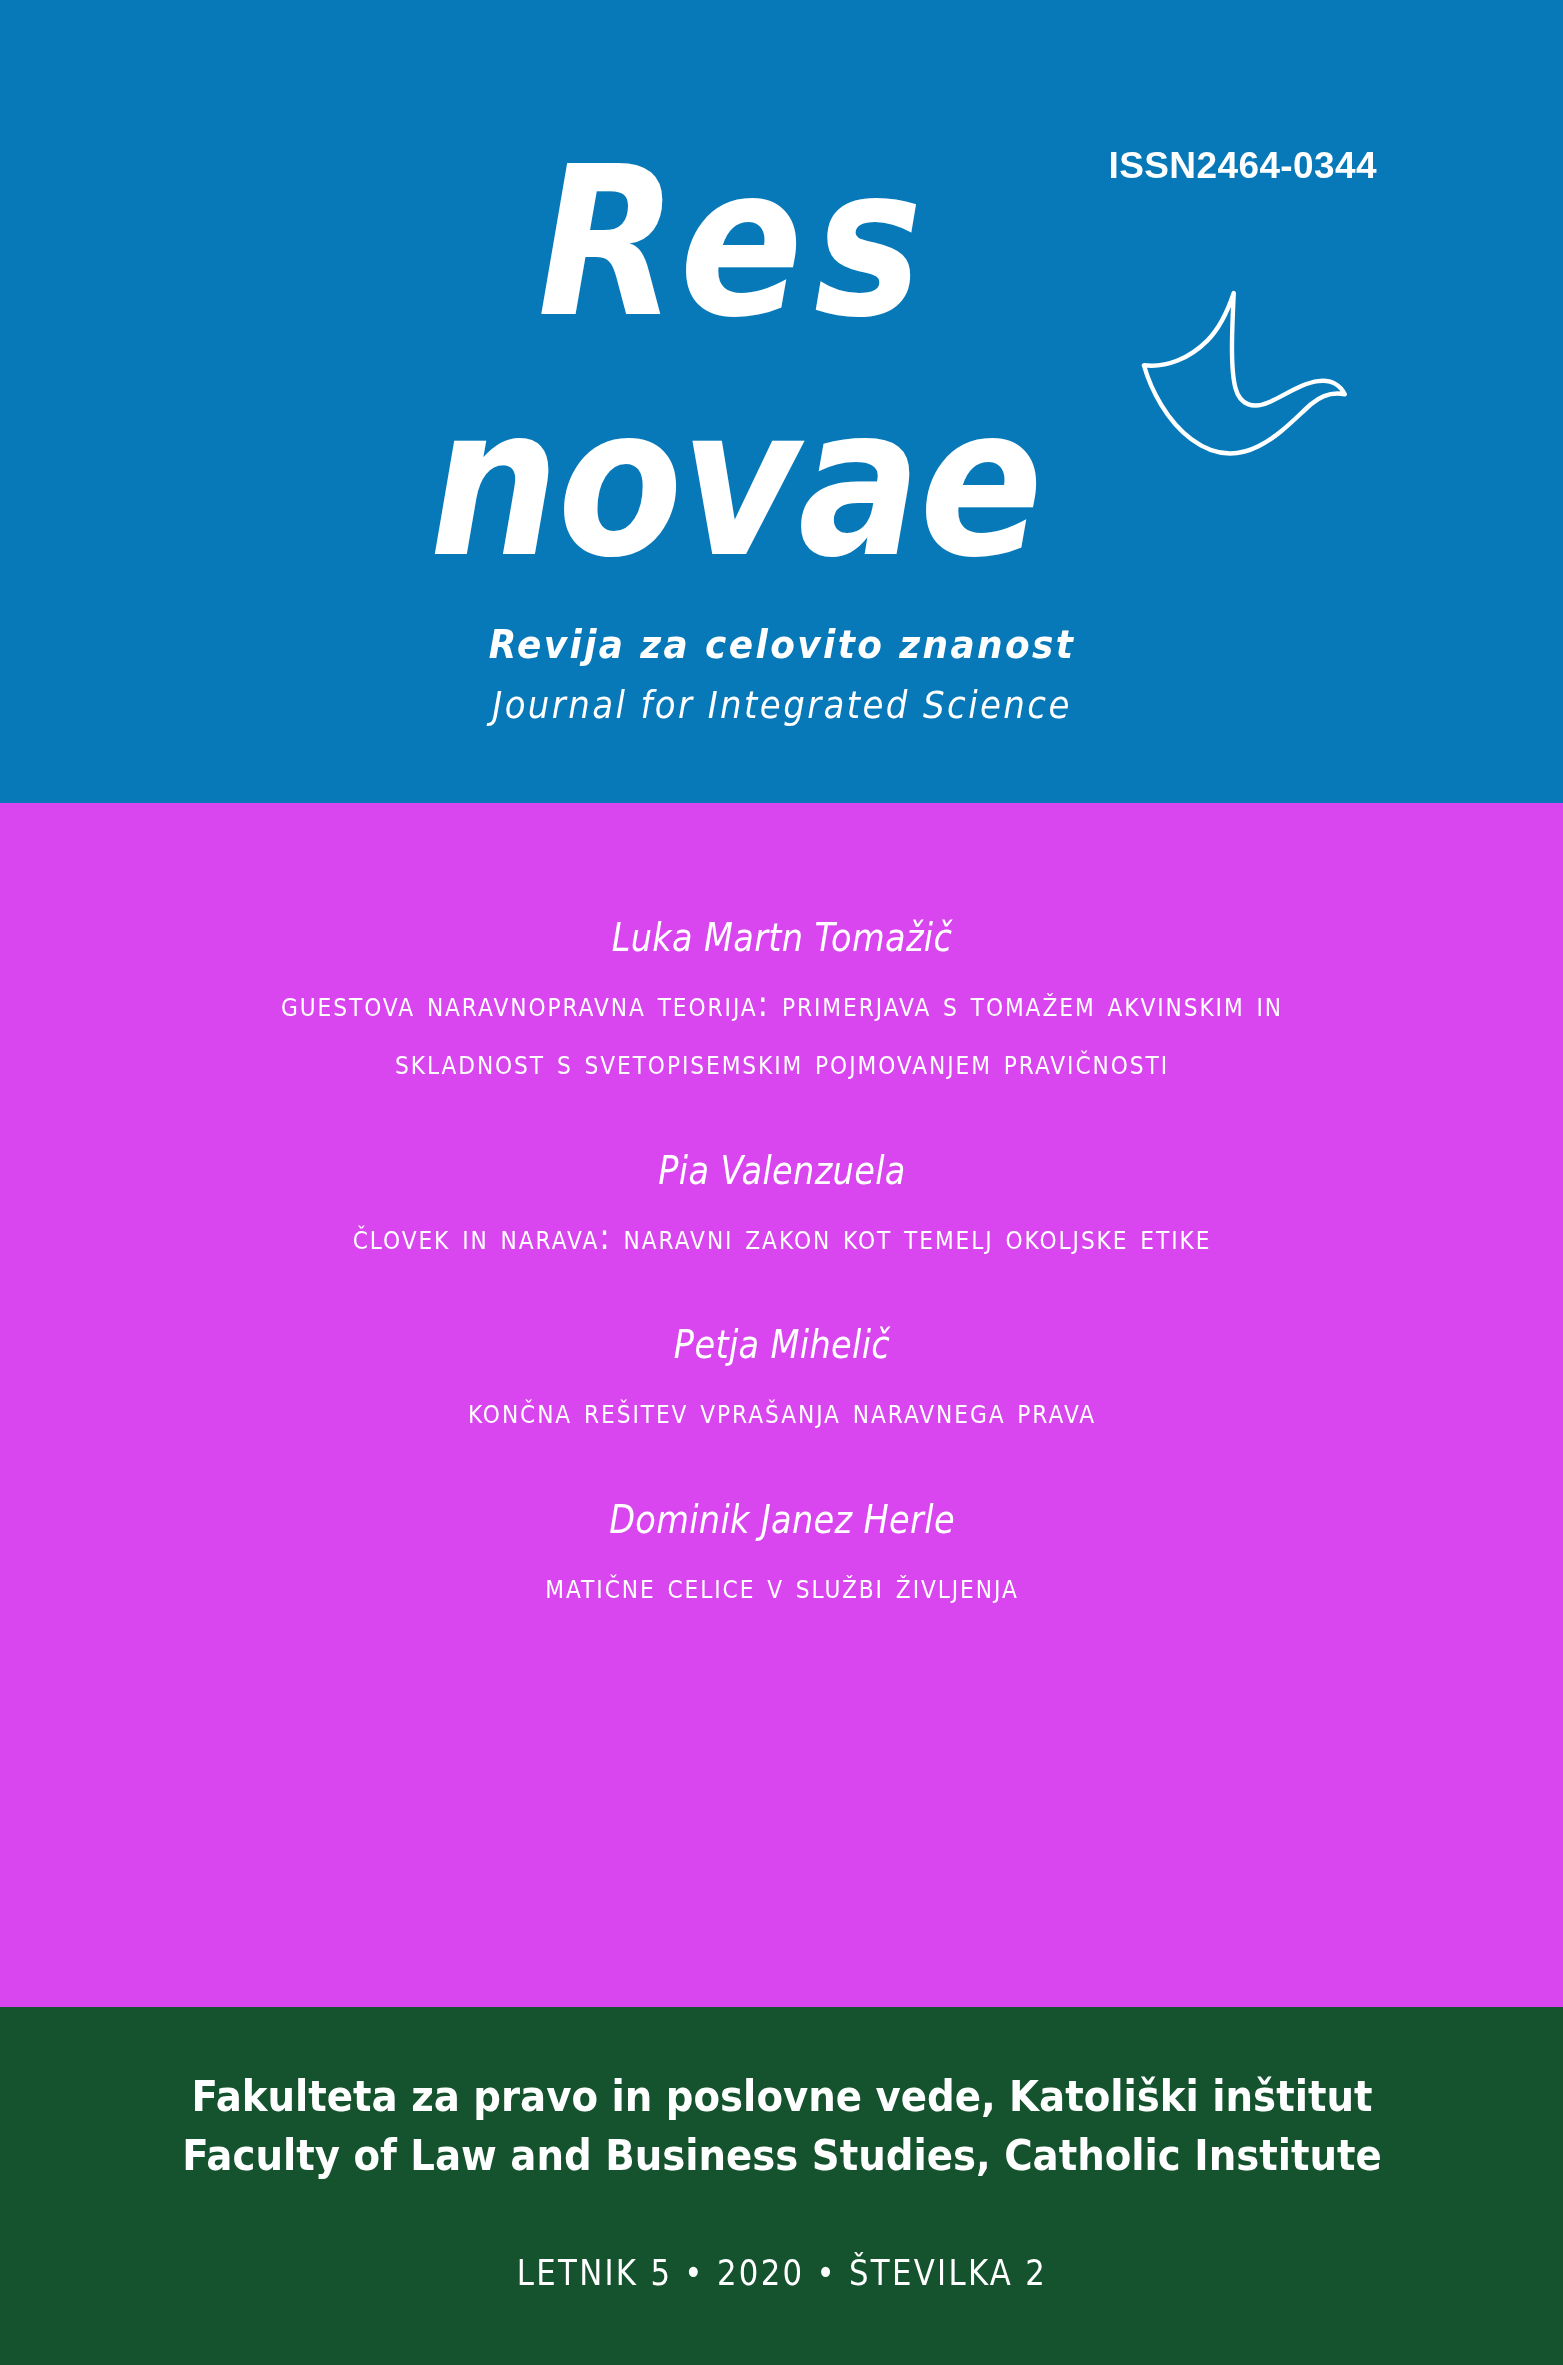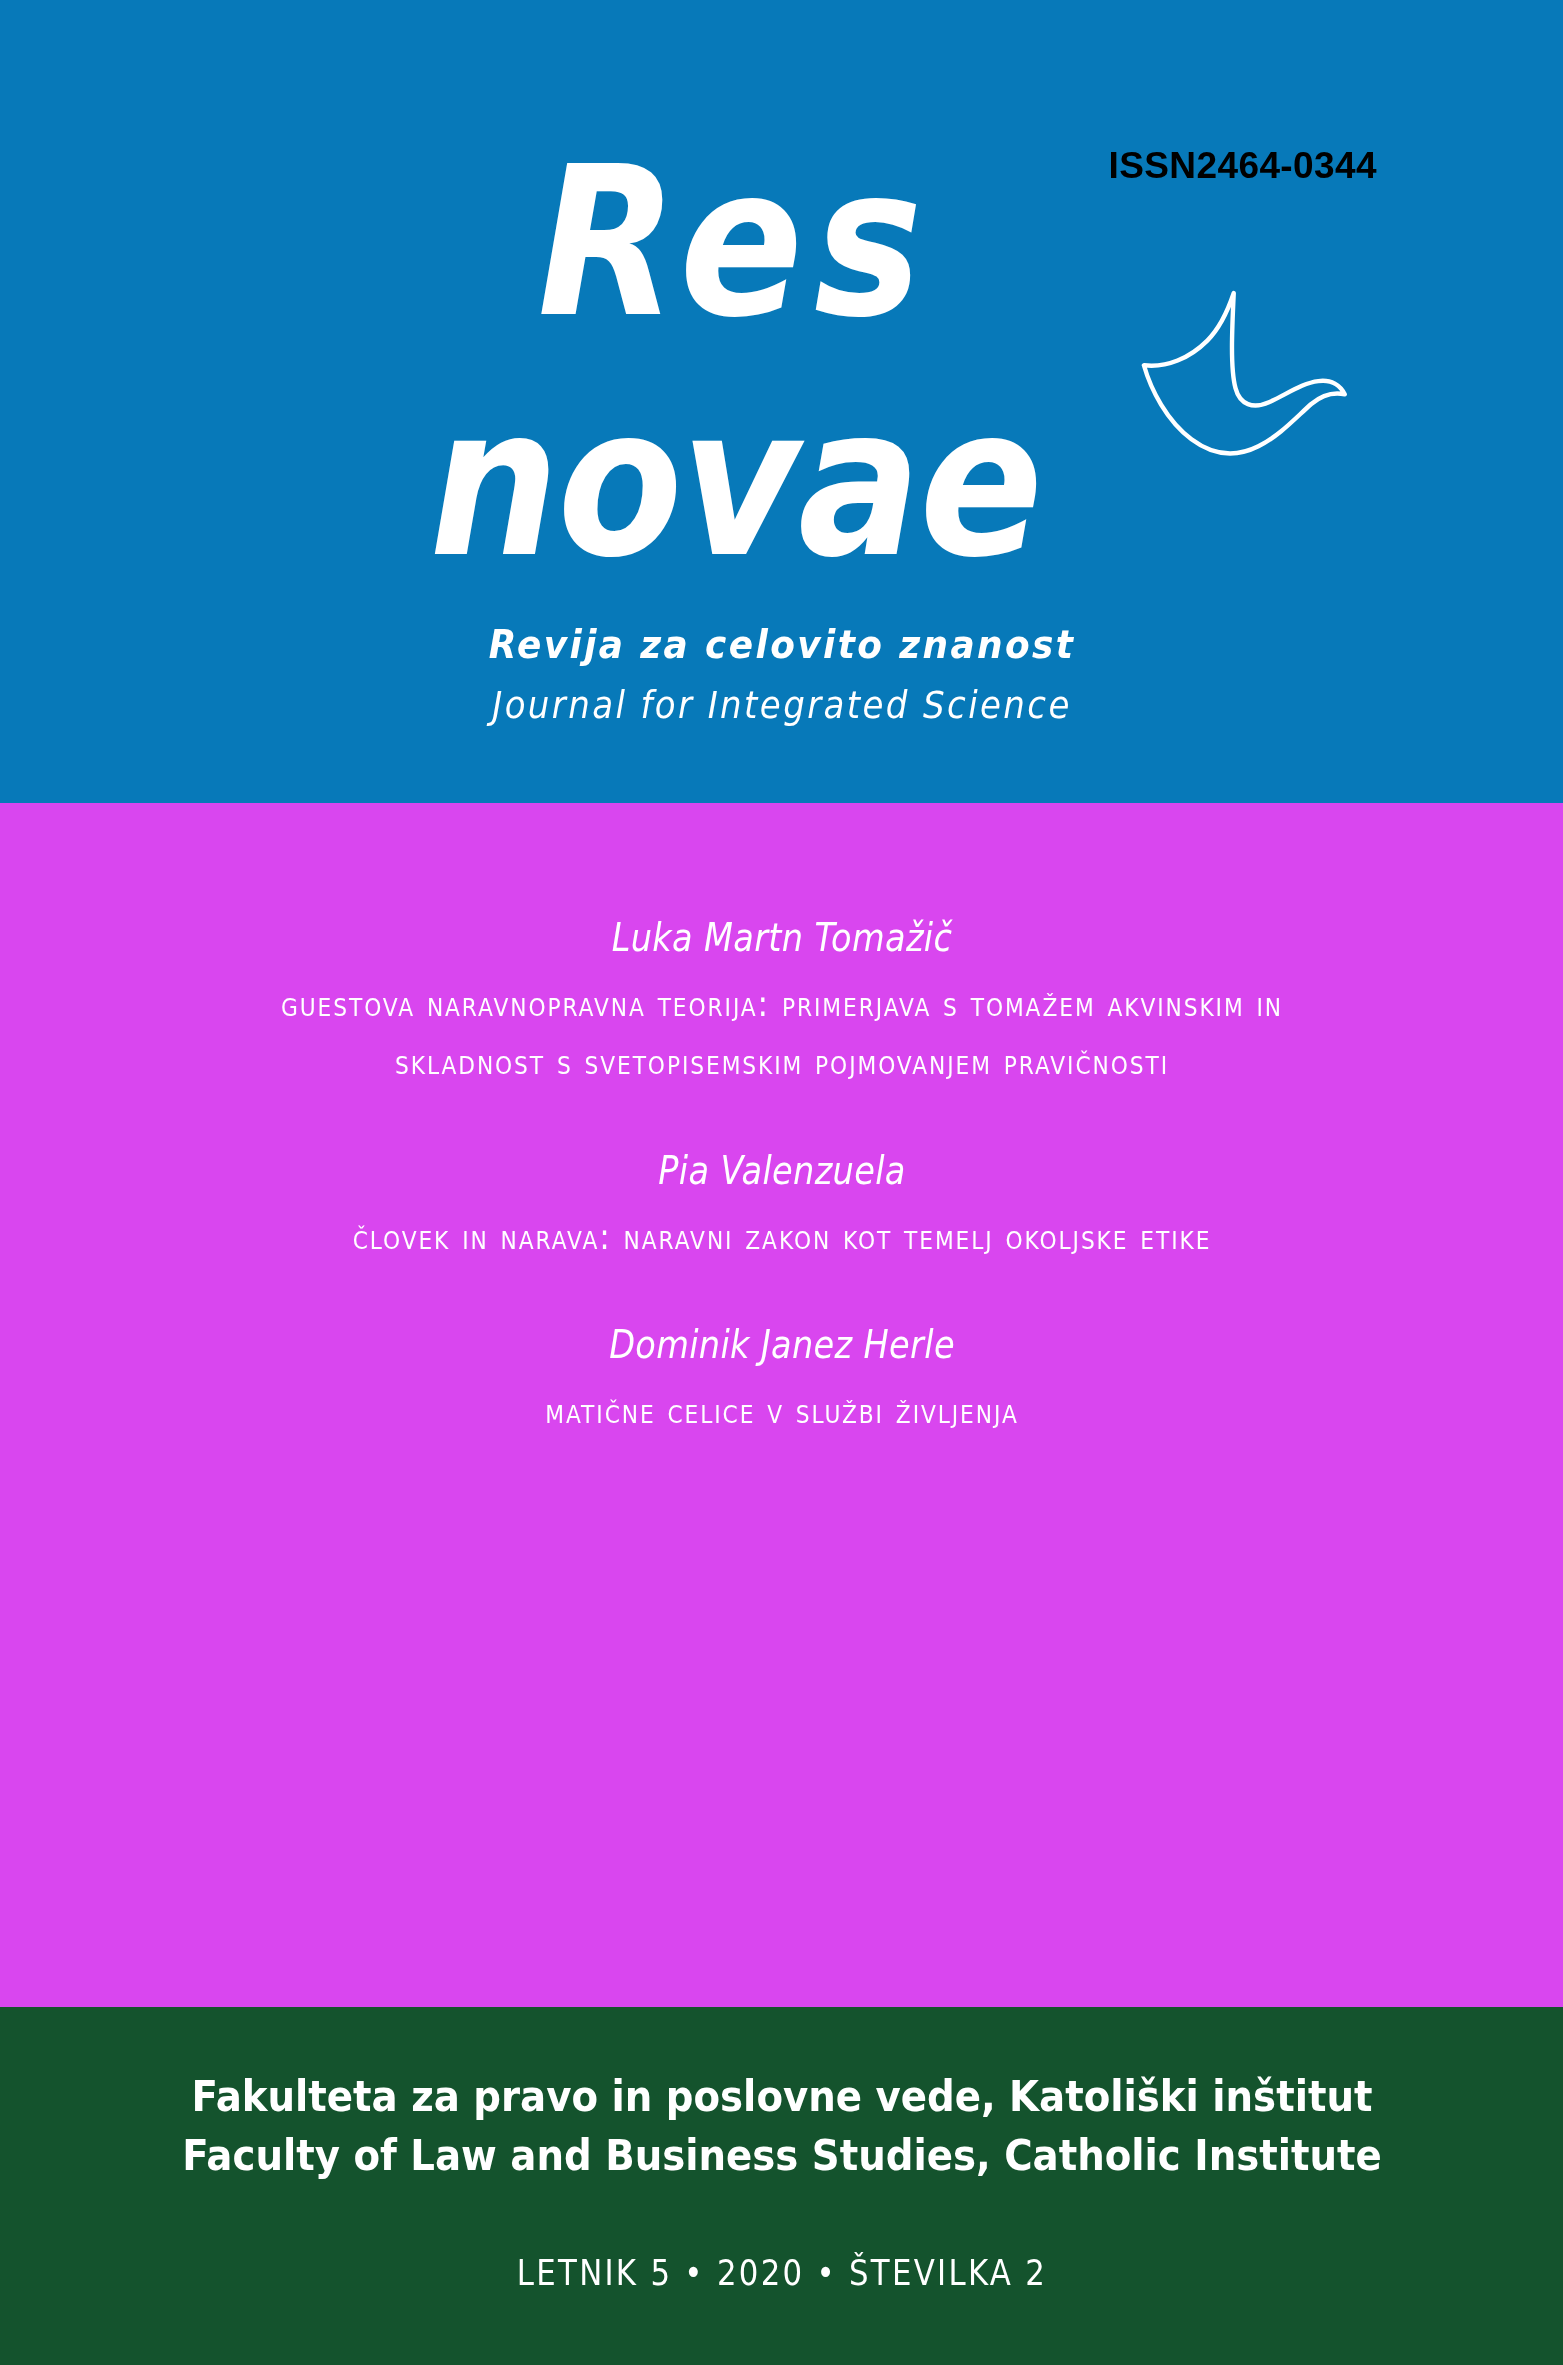--- a/index.html
+++ b/index.html
@@ -24,21 +24,21 @@
     left: 0; top: 0;
     width: 1564px;
     height: 803px;
     background: #0779b9;
   }
 
   .issn {
     position: absolute;
     right: 187px;
     top: 145px;
-    color: #000000;
+    color: #ffffff;
     font-size: 37px;
     font-weight: 700;
     letter-spacing: 0.4px;
     font-family: "Liberation Sans", sans-serif;
     white-space: nowrap;
   }
 
   .word-res {
     position: absolute;
     left: 0;
@@ -227,20 +227,24 @@
     <div class="article">
       <div class="article-author">Luka Martn Tomažič</div>
       <div class="article-title">Guestova naravnopravna teorija: primerjava s Tomažem Akvinskim in skladnost s svetopisemskim pojmovanjem pravičnosti</div>
     </div>
 
     <div class="article">
       <div class="article-author">Pia Valenzuela</div>
       <div class="article-title">Človek in narava: naravni zakon kot temelj okoljske etike</div>
     </div>
 
+    <div class="article">
+      <div class="article-author">Petja Mihelič</div>
+      <div class="article-title">Končna rešitev vprašanja naravnega prava</div>
+    </div>
 
     <div class="article">
       <div class="article-author">Dominik Janez Herle</div>
       <div class="article-title">Matične celice v službi življenja</div>
     </div>
 
 
   </div>
 
   <div class="band-bot">

